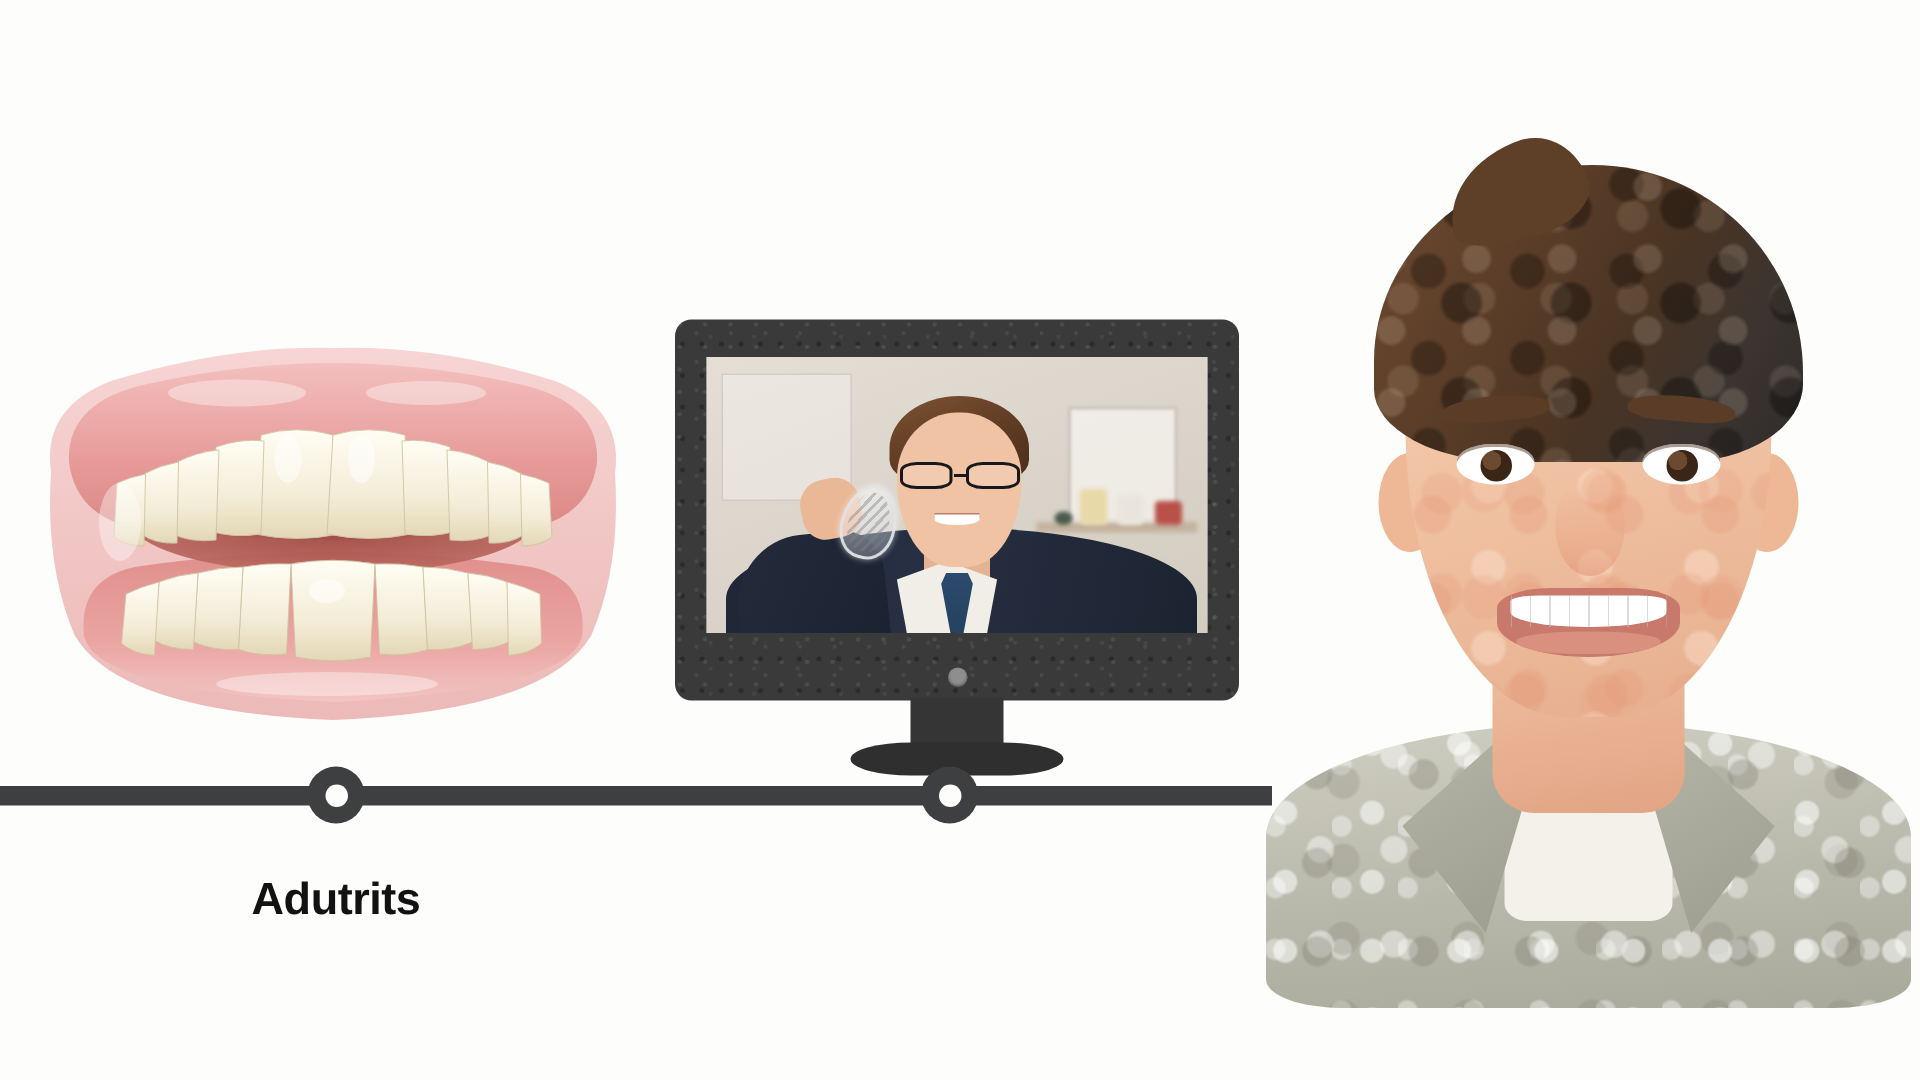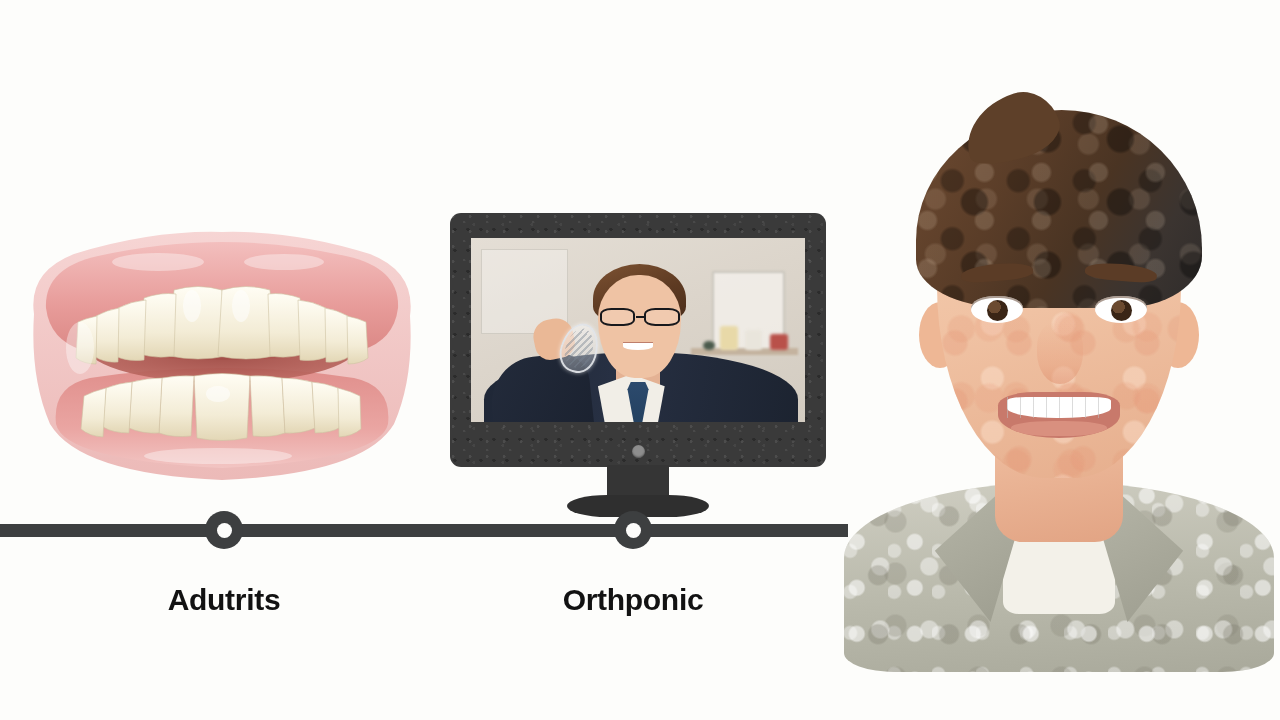--- a/index.html
+++ b/index.html
@@ -554,21 +554,20 @@
     </div>
     <div class="mon-led"></div>
     <div class="mon-neck"></div>
     <div class="mon-base"></div>
   </div>
 
   <div class="timeline-bar"></div>
   <div class="tl-marker m1"></div>
   <div class="tl-marker m2"></div>
   <div class="tl-label l1">Adutrits</div>
-  <div class="tl-label l2">Orthponic</div>
 
   <div class="portrait-wrap">
     <div class="pt-shirt"></div>
     <div class="pt-tee"></div>
     <div class="pt-collar-l"></div>
     <div class="pt-collar-r"></div>
     <div class="pt-neck"></div>
     <div class="pt-ear-l"></div>
     <div class="pt-ear-r"></div>
     <div class="pt-head"></div>

